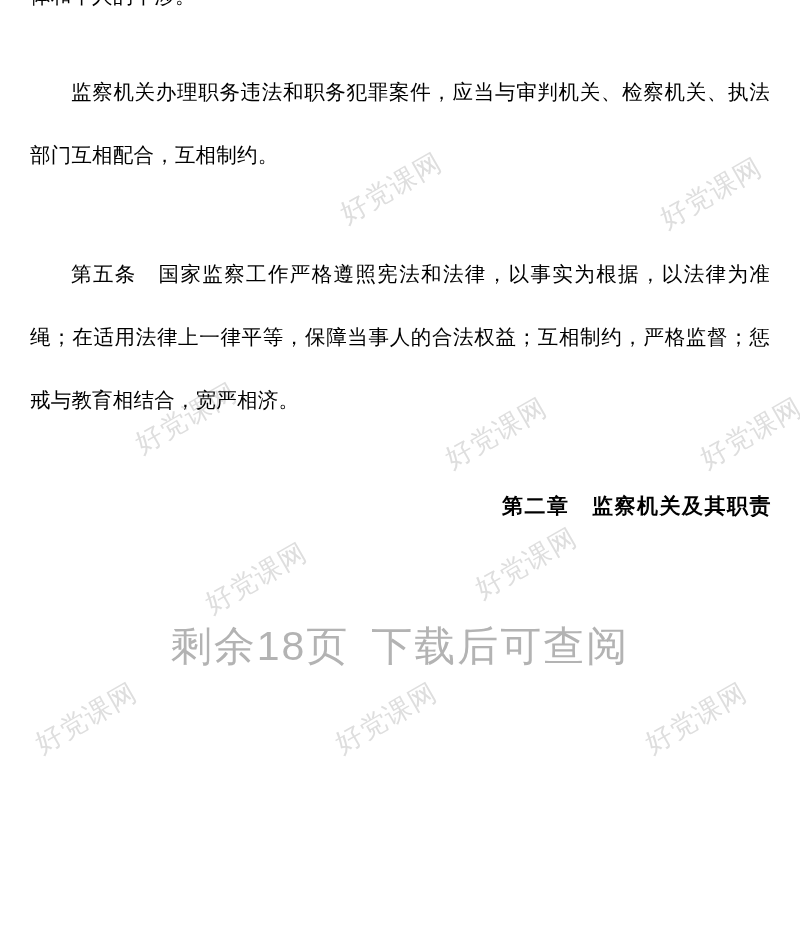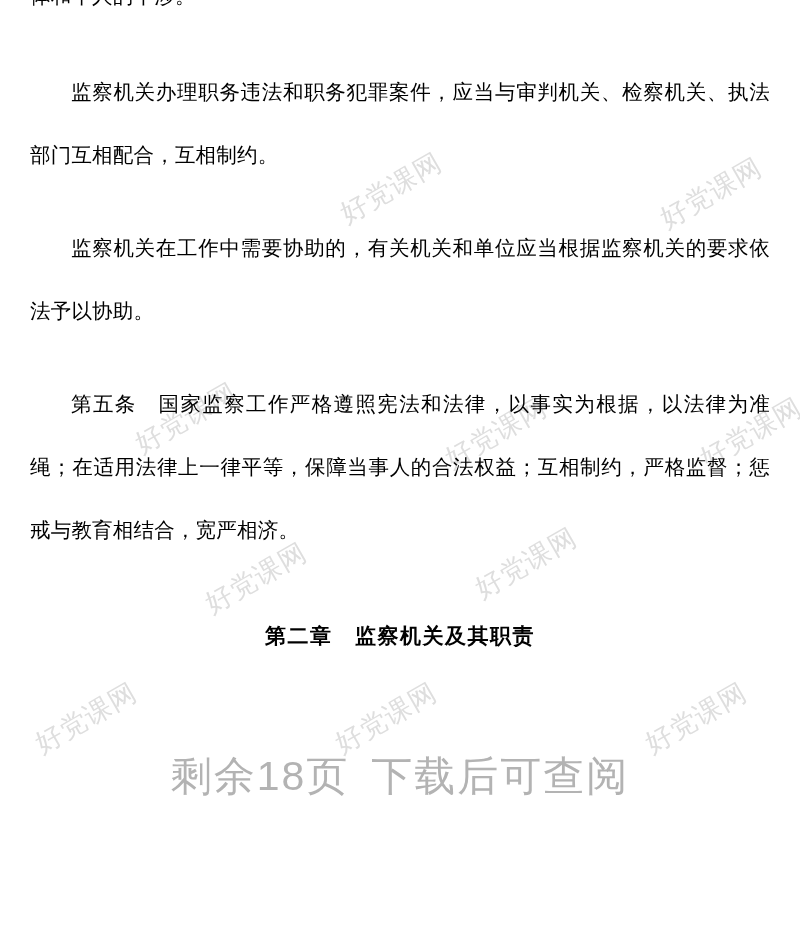--- a/index.html
+++ b/index.html
@@ -70,21 +70,21 @@
     top: -37px;
     left: 0;
     right: 0;
   }
   .gap-lg { height: 33px; }
   .gap-md { height: 26px; }
 
   .chapter-heading {
     font-size: 21px;
     font-weight: bold;
-    text-align: center;
+    text-align: right;
     letter-spacing: 1.5px;
     line-height: 40px;
     margin: 0;
   }
 
   .spacer-bottom { height: 92px; }
 
   .remaining-banner {
     text-align: center;
     color: #b3b3b3;
@@ -119,21 +119,20 @@
     <div class="clipped-top">
       <p class="para">体和个人的干涉。</p>
     </div>
 
     <div class="gap-lg"></div>
 
     <p class="para indent">监察机关办理职务违法和职务犯罪案件，应当与审判机关、检察机关、执法部门互相配合，互相制约。</p>
 
     <div class="gap-md"></div>
 
-    <p class="para indent">监察机关在工作中需要协助的，有关机关和单位应当根据监察机关的要求依法予以协助。</p>
 
     <div class="gap-md"></div>
 
     <p class="para indent">第五条　国家监察工作严格遵照宪法和法律，以事实为根据，以法律为准绳；在适用法律上一律平等，保障当事人的合法权益；互相制约，严格监督；惩戒与教育相结合，宽严相济。</p>
 
     <div class="gap-md"></div>
 
 
     <div class="gap-md"></div>
 

